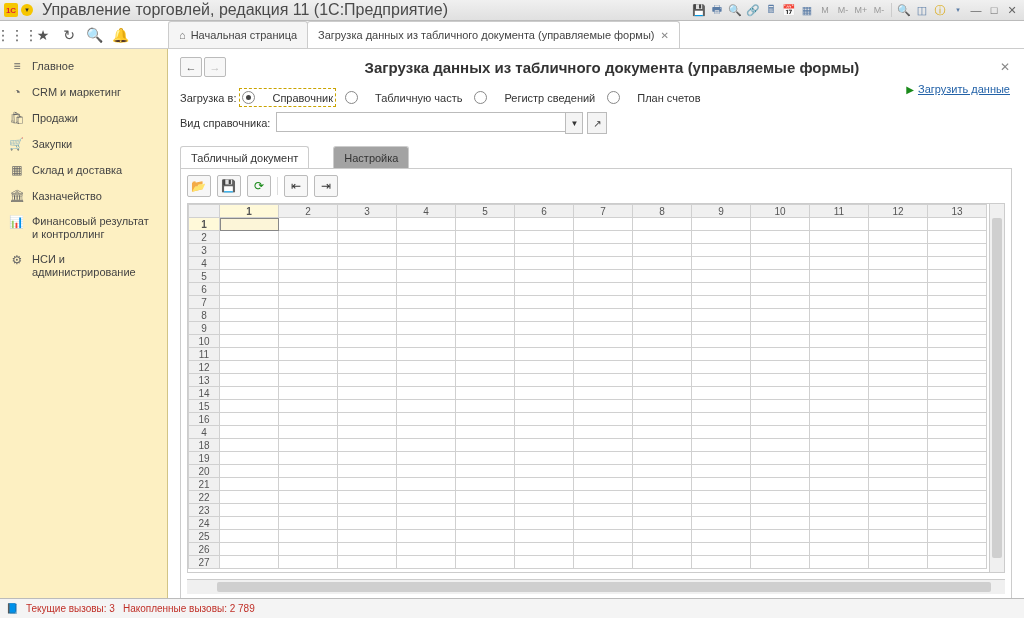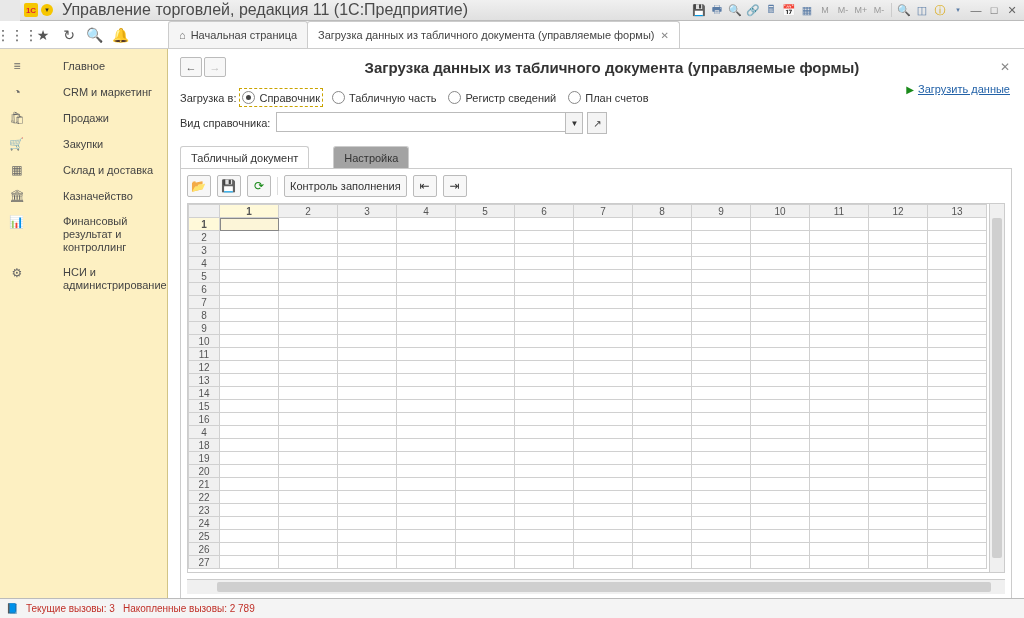--- a/index.html
+++ b/index.html
@@ -1,19 +1,19 @@
 <!DOCTYPE html>
 <html><head>
 <meta charset="utf-8">
 <style>
 html, body { margin:0; padding:0; font-family:Arial, sans-serif; font-size:11px; color:#333; }
 body { width:1024px; height:618px; background:#e8e8e8; overflow:hidden; position:relative; }
 
 
-.titlebar { height:20px; background:linear-gradient(#f0f0f0,#e0e0e0); display:flex; align-items:center; padding:0 4px; border-bottom:1px solid #bbb;margin-left:20px; }
+.titlebar { height:20px; background:linear-gradient(#f0f0f0,#e0e0e0); display:flex; align-items:center; padding:0 4px; border-bottom:1px solid #bbb; }
 .tb-left { display:flex; align-items:center; gap:3px; }
 .tb-logo { width:14px; height:14px; background:#f6c600; border-radius:2px; font-size:8px; font-weight:bold; color:#d23; display:flex; align-items:center; justify-content:center; }
 .tb-drop { width:12px; height:12px; background:#f6c600; border-radius:50%; font-size:7px; display:flex; align-items:center; justify-content:center; }
 .tb-title { margin-left:6px; font-size:16px; color:#4a4a4a; }
 .tb-right { margin-left:auto; display:flex; align-items:center; gap:2px; }
 .tb-ico { width:16px; height:16px; display:flex; align-items:center; justify-content:center; font-size:11px; color:#5a7ca6; cursor:pointer; }
 .tb-ico.m  { color:#999; font-size:9px; }
 .tb-ico.window { color:#666; font-size:11px; }
 .tb-sep { width:1px; height:14px; background:#ccc; margin:0 2px; }
 
@@ -25,39 +25,39 @@
 .mt-tab { height:26px; display:flex; align-items:center; padding:0 10px; border:1px solid #ccc; border-bottom:none; border-top-left-radius:3px; border-top-right-radius:3px; background:#f5f5f5; margin-right:-1px; font-size:11px; color:#444; cursor:pointer; }
 .mt-tab.active { background:#fff; }
 .mt-tab .home-ico { margin-right:5px; color:#777; }
 .mt-tab .close { margin-left:6px; font-size:10px; color:#888; }
 
 
 .bodyrow { display:flex; height:552px; }
 .sidebar { width:168px; background:#fdf0c2; border-right:1px solid #d2c486; padding-top:4px; box-sizing:border-box; }
 .s-item { display:flex; align-items:center; gap:8px; padding:6px 10px; font-size:11px; color:#444; cursor:pointer; }
 .s-item.wrap { align-items:flex-start; }
-.s-item .lbl { line-height:13px;margin-left:31px; }
+.s-item .lbl { line-height:13px; }
 .s-ico { width:14px; height:14px; display:flex; align-items:center; justify-content:center; font-size:12px; color:#666; flex-shrink:0; }
 
 .main { flex:1; background:#fff; position:relative; padding:8px 12px 0 12px; box-sizing:border-box; display:flex; flex-direction:column; }
 .hdr { display:flex; align-items:center; }
 .navbtns { display:flex; gap:2px; }
 .navbtn { width:20px; height:18px; border:1px solid #bbb; border-radius:2px; background:#f7f7f7; display:flex; align-items:center; justify-content:center; font-size:11px; color:#555; cursor:pointer; }
 .navbtn.disabled { color:#bbb; cursor:default; }
 .page-title { flex:1; text-align:center; font-size:15px; font-weight:bold; color:#333; }
 .close-page { font-size:12px; color:#888; cursor:pointer; padding:0 2px; }
 
 .load-link { position:absolute; top:34px; right:14px; display:flex; align-items:center; gap:4px; color:#2362a8; font-size:11px; cursor:pointer; }
 .load-link span.txt { text-decoration:underline; }
 .load-link .arrow { color:#1a8a1a; font-size:10px; }
 
 .formrow { display:flex; align-items:center; margin-top:14px; font-size:11px; }
 .formrow .label { margin-right:6px; }
 .radios { display:flex; align-items:center; gap:12px; }
-.radio { display:flex; align-items:center; gap:4px; cursor:pointer; }
+.radio { display:flex; align-items:center; gap:17px; cursor:pointer; }
 .radio-dot { width:11px; height:11px; border:1px solid #888; border-radius:50%; display:flex; align-items:center; justify-content:center; }
 .radio.selected .radio-dot::after { content:""; width:5px; height:5px; background:#444; border-radius:50%; }
 .radio.selected { outline:1px dashed #c9a300; outline-offset:2px; }
 
 .formrow2 { display:flex; align-items:center; margin-top:8px; }
 .formrow2 .label { margin-right:6px; }
 .combo { display:flex; }
 .combo input { width:280px; height:18px; border:1px solid #bbb; border-right:none; padding:0 4px; font-size:11px; }
 .combo .drop { width:16px; height:20px; border:1px solid #bbb; background:#f4f4f4; display:flex; align-items:center; justify-content:center; font-size:8px; cursor:pointer; }
 .combo .extra { width:18px; height:20px; border:1px solid #bbb; margin-left:4px; background:#f4f4f4; display:flex; align-items:center; justify-content:center; font-size:10px; cursor:pointer; }
@@ -243,21 +243,20 @@
         <div class="tbbtn icon">
             <span class="i-open">📂</span>
           </div>
         <div class="tbbtn icon">
             <span class="i-save">💾</span>
           </div>
         <div class="tbbtn icon">
             <span class="i-ref">⟳</span>
           </div>
         <div class="sep"></div>
-        <div class="tbbtn">Контроль заполнения</div>
         <div class="tbbtn icon">
             <span>⇤</span>
           </div>
         <div class="tbbtn icon">
             <span>⇥</span>
           </div>
       </div>
 
       <div class="sheet-wrapper">
         <div class="sheet">

